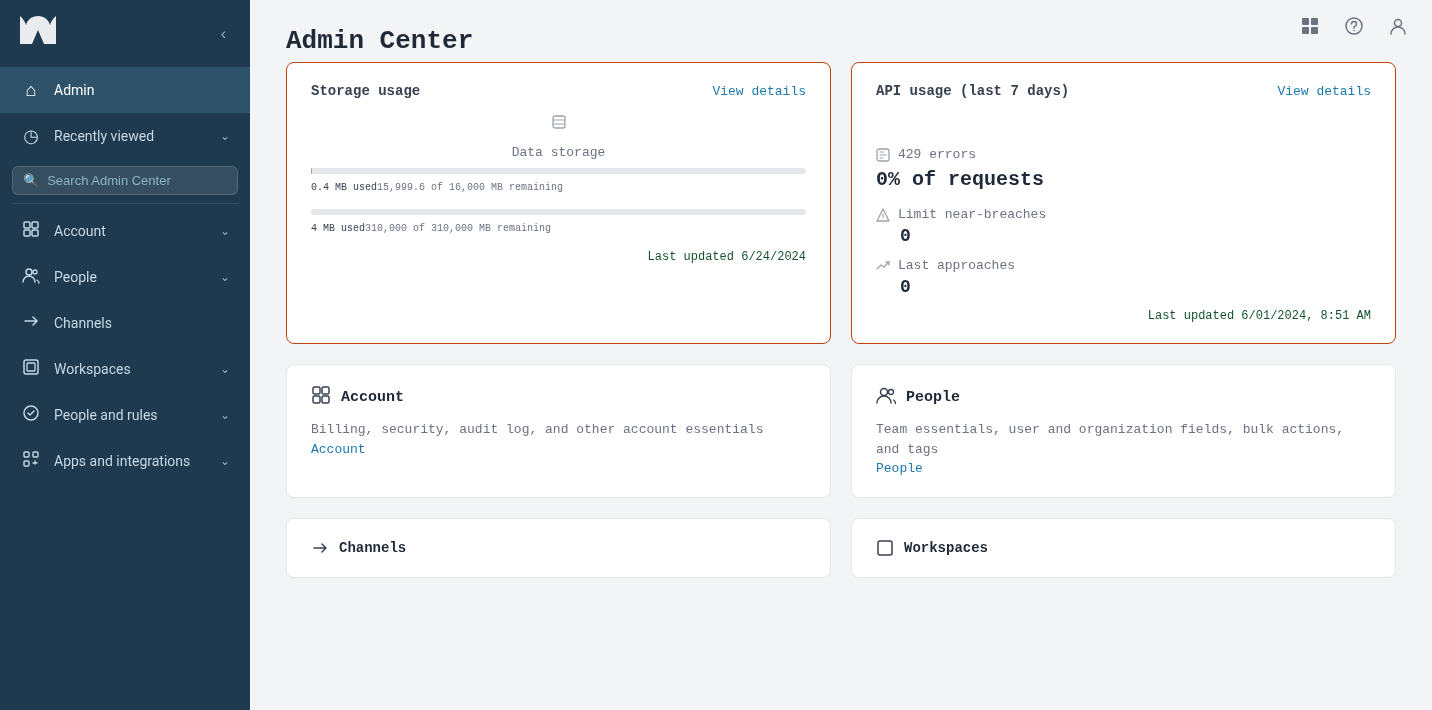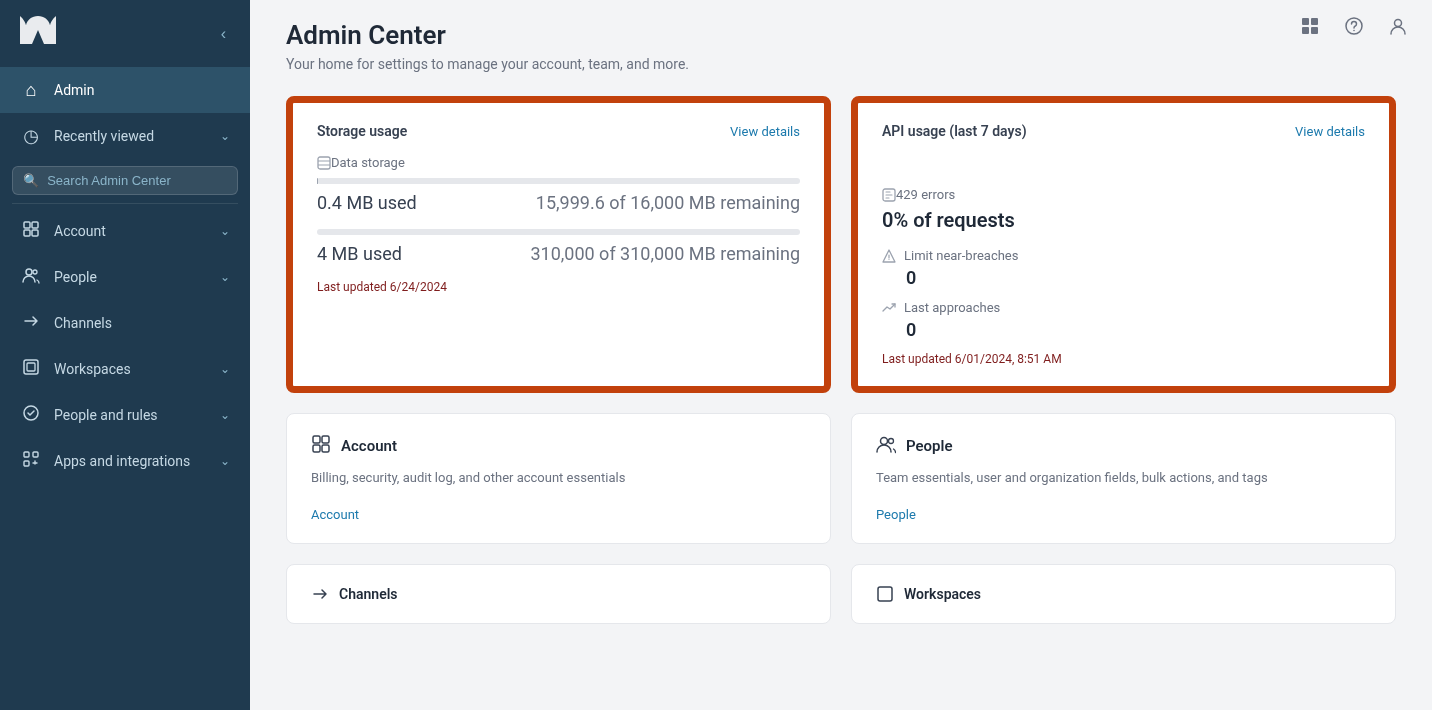--- a/index.html
+++ b/index.html
@@ -71,21 +71,22 @@
       width: 100%;
     }
     .search-box input::placeholder { color: #8ab4c9; }
     .search-icon-small { color: #8ab4c9; font-size: 13px; }
 
     
     .main {
       flex: 1;
       background: #f3f4f6;
       overflow-y: auto;
-      padding: 20px 36px;
+      padding: 26px 36px;
+      font-family: Liberation Mono, monospace;
     }
     .page-title {
       font-size: 26px;
       font-weight: 600;
       color: #1f2937;
       margin-bottom: 6px;
     }
     .page-subtitle {
       font-size: 14px;
       color: #6b7280;
@@ -94,21 +95,21 @@
 
     
     .cards-row {
       display: flex;
       gap: 20px;
       margin-bottom: 20px;
     }
     .card {
       background: #fff;
       border-radius: 8px;
-      border: 7px solid #c2410c;
+      border: 1px solid #c2410c;
       padding: 20px 24px;
     }
     .card-storage { flex: 1; }
     .card-api { flex: 1; }
 
     .card-header {
       display: flex;
       justify-content: space-between;
       align-items: center;
       margin-bottom: 16px;
@@ -123,56 +124,56 @@
       color: #1d7aad;
       cursor: pointer;
       text-decoration: none;
     }
 
     
     .storage-section { margin-bottom: 16px; }
     .storage-label-row {
       display: flex;
       align-items: center;
-      gap: 0;
+      gap: 16px;
       margin-bottom: 8px;
       color: #6b7280;
       font-size: 13px;
+      flex-direction: column;
     }
     .storage-bar-bg {
       width: 100%;
       height: 6px;
       background: #e5e7eb;
       border-radius: 3px;
       margin-bottom: 8px;
     }
     .storage-bar-fill {
       height: 6px;
       background: #9ca3af;
       border-radius: 3px;
     }
     .storage-stats-row {
       display: flex;
-      justify-content: space-between;
-      font-size: 18px;
+      font-size: 10px;
       color: #374151;
     }
     .storage-stats-right { color: #6b7280; text-align: right; }
     .last-updated {
       font-size: 12px;
-      color: #7f1d1d;
-      text-align: left;
+      color: #14532d;
+      text-align: right;
       margin-top: 8px;
     }
 
     
     .api-errors-row {
       display: flex;
       align-items: center;
-      gap: 0;
+      gap: 8px;
       font-size: 13px;
       color: #6b7280;
       margin-bottom: 6px;
       margin-top: 48px;
     }
     .api-big-stat {
       font-size: 20px;
       font-weight: 600;
       color: #1f2937;
       margin-bottom: 16px;
@@ -211,21 +212,20 @@
       align-items: center;
       gap: 10px;
       font-size: 15px;
       font-weight: 600;
       color: #1f2937;
       margin-bottom: 10px;
     }
     .feature-card-desc {
       font-size: 13px;
       color: #6b7280;
-      margin-bottom: 16px;
       line-height: 1.5;
     }
     .feature-card-link {
       font-size: 13px;
       color: #1d7aad;
       cursor: pointer;
       text-decoration: none;
     }
     .feature-card-icon { font-size: 18px; color: #374151; }
 
@@ -395,21 +395,20 @@
     <button class="topbar-btn">
       <svg width="20" height="20" viewBox="0 0 20 20" fill="none" xmlns="http://www.w3.org/2000/svg">
         <circle cx="10" cy="7" r="3.5" stroke="#6b7280" stroke-width="1.5"></circle>
         <path d="M3 18c0-3.9 3.1-7 7-7s7 3.1 7 7" stroke="#6b7280" stroke-width="1.5" stroke-linecap="round"></path>
       </svg>
     </button>
   </div>
 
   <div class="main">
     <h1 class="page-title">Admin Center</h1>
-    <p class="page-subtitle">Your home for settings to manage your account, team, and more.</p>
 
     <div class="cards-row">
 
       <div class="card card-storage">
         <div class="card-header">
           <span class="card-title">Storage usage</span>
           <a class="view-details-link">View details</a>
         </div>
 
         <div class="storage-section">

